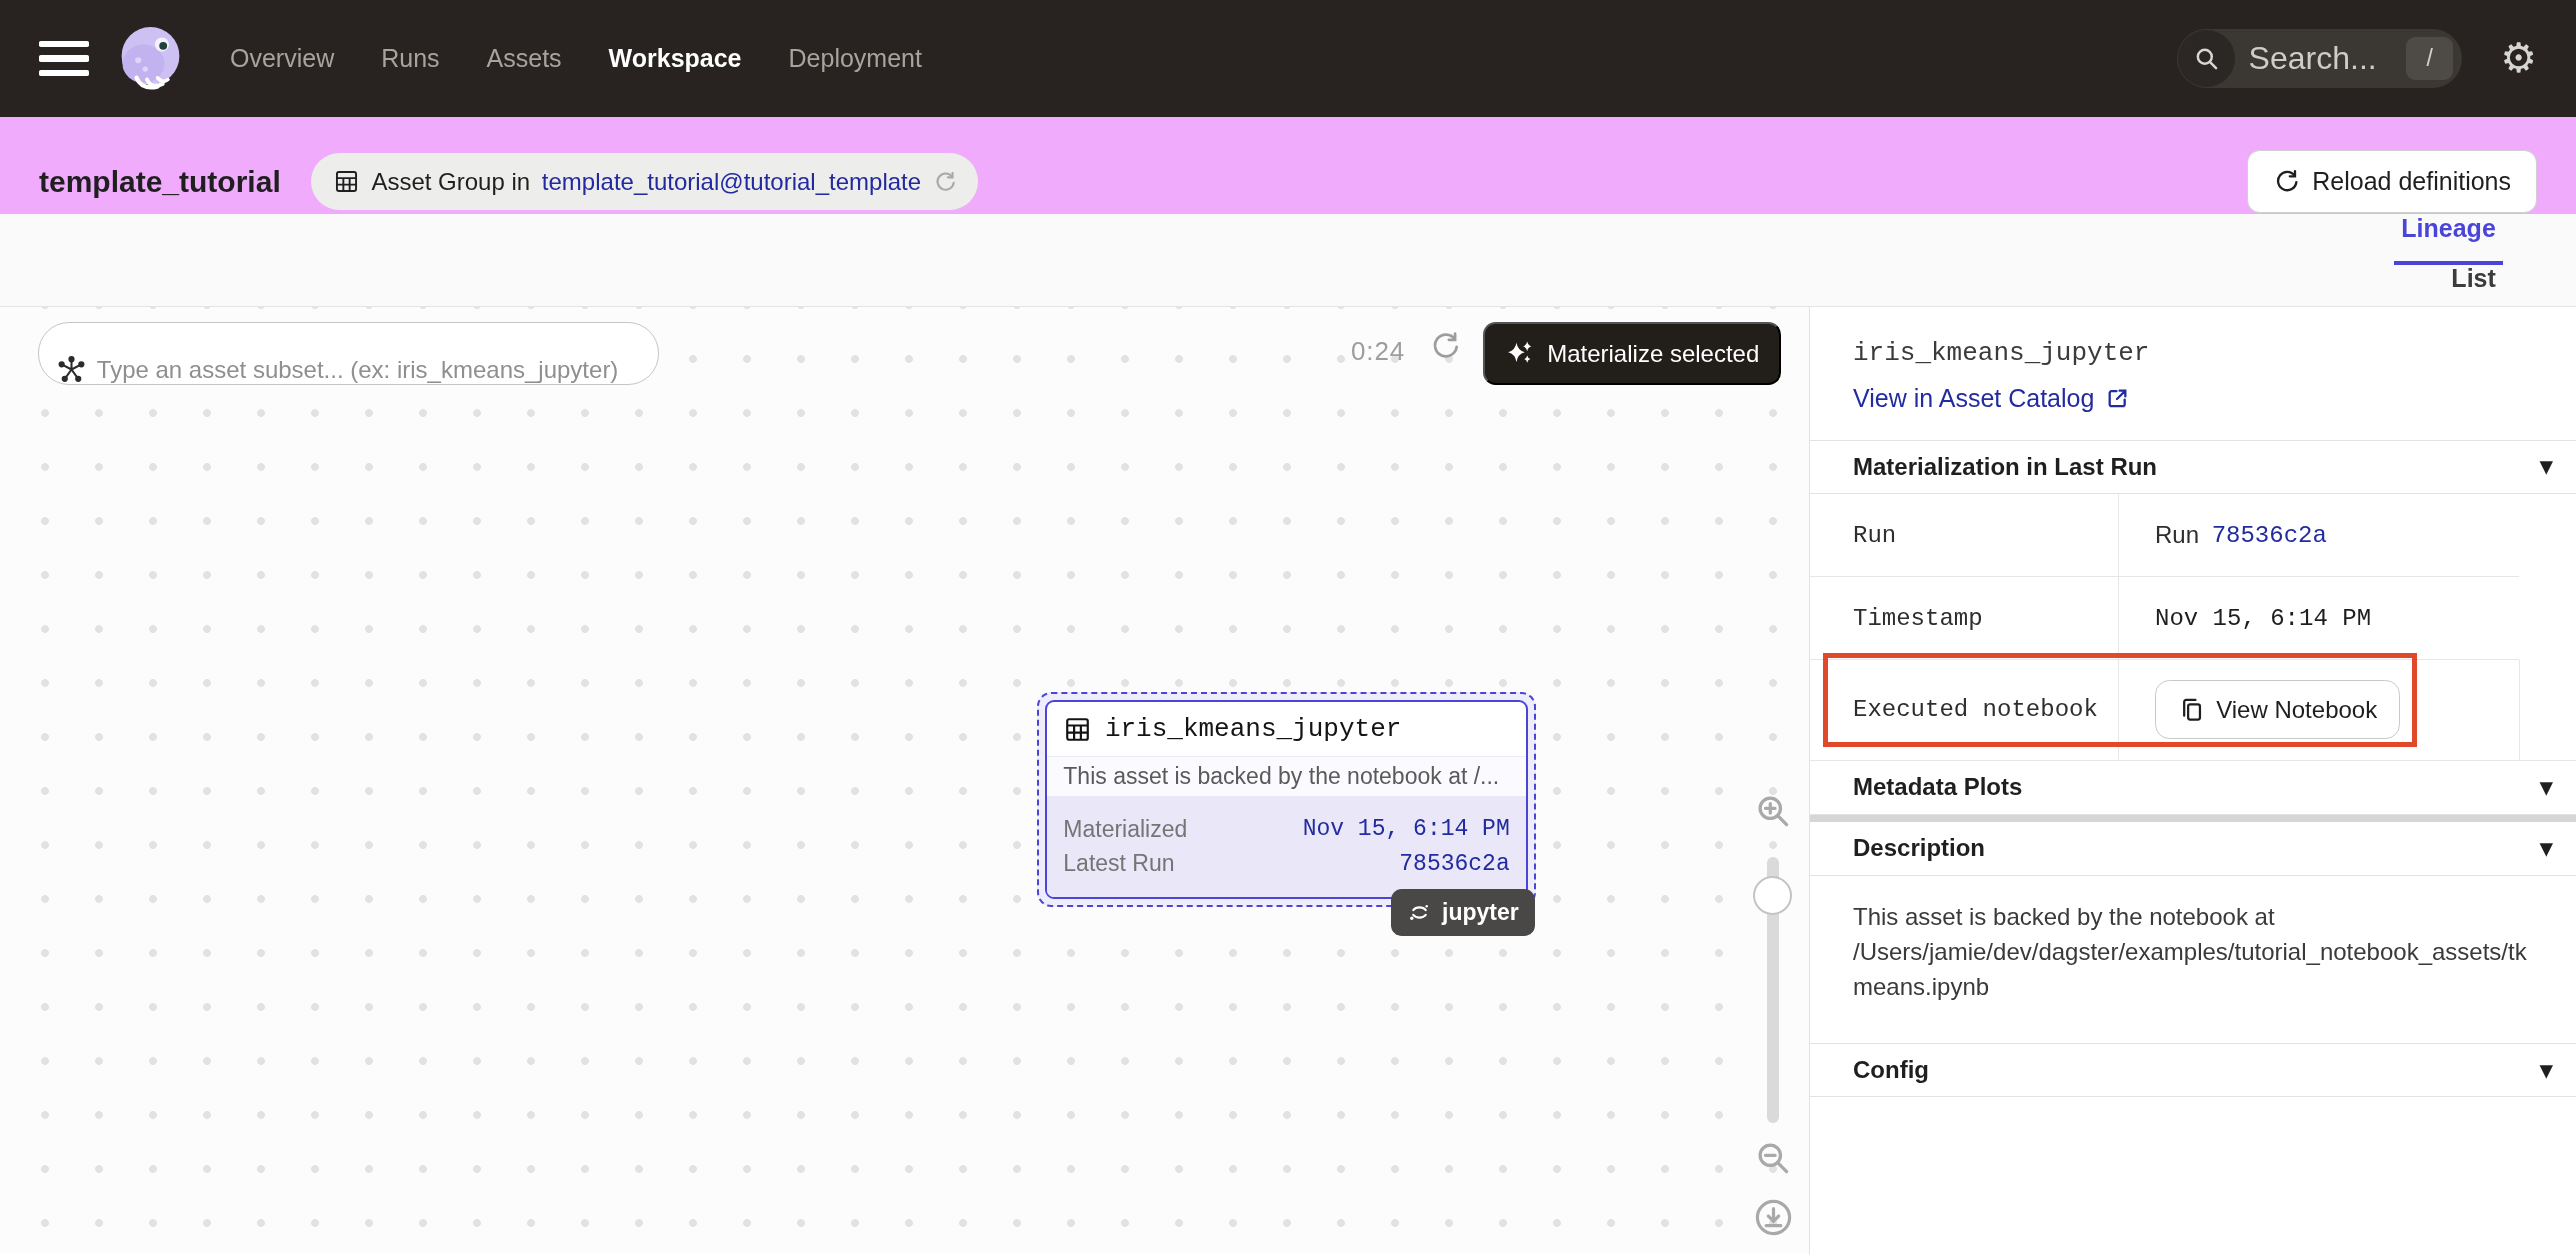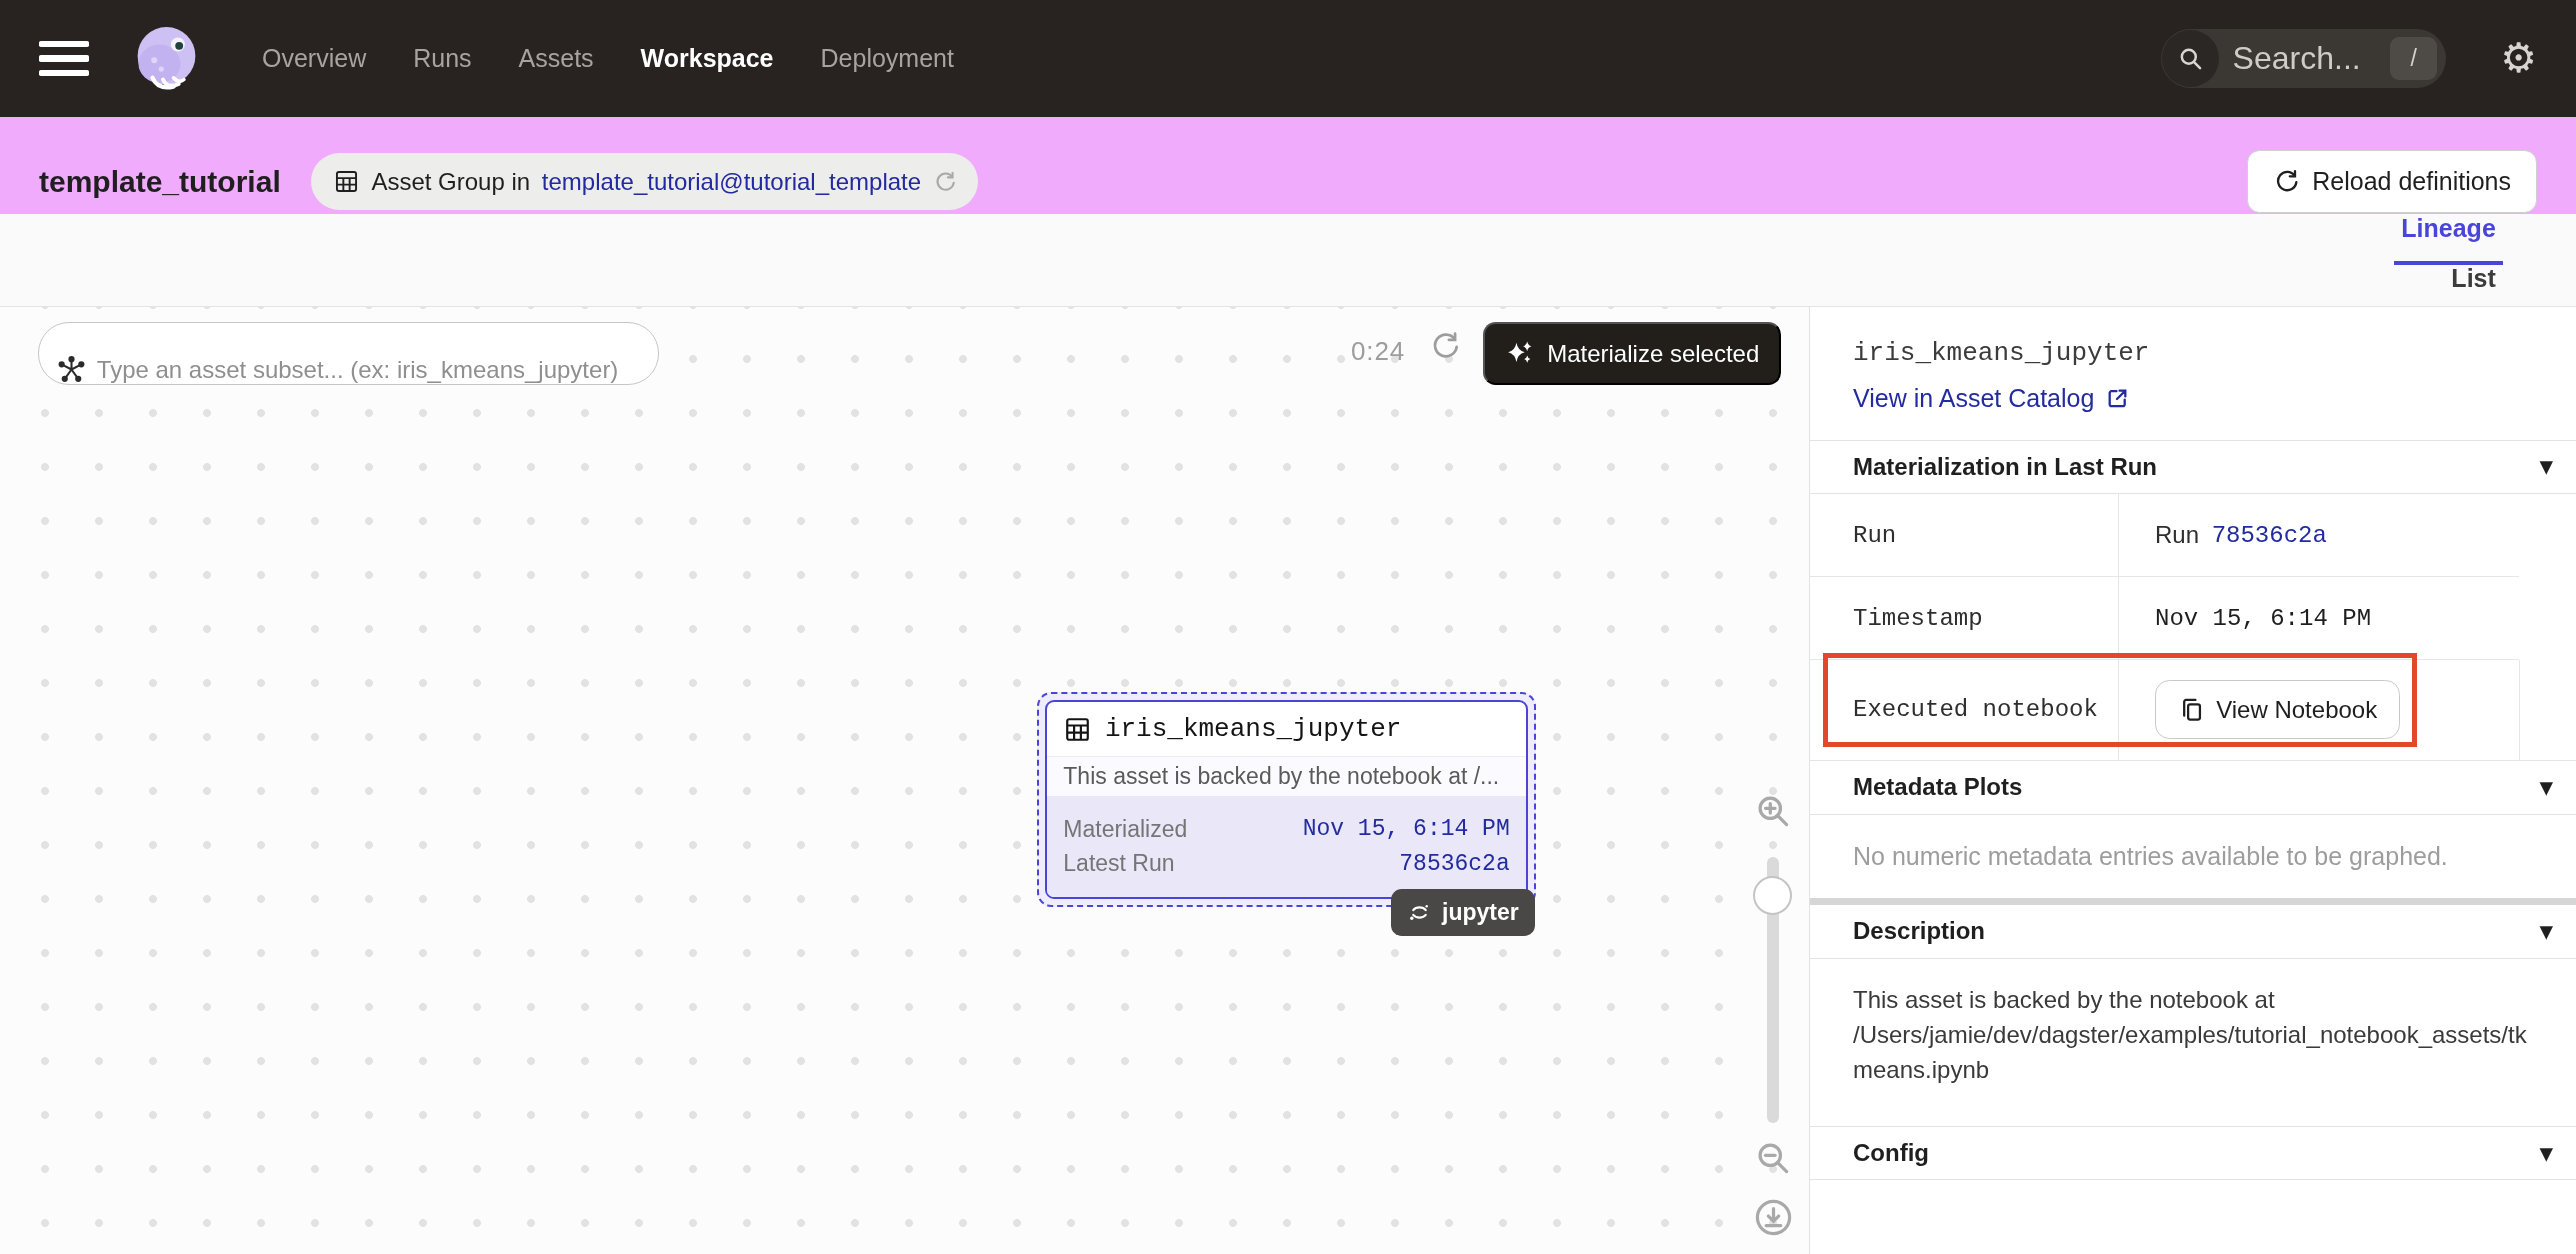--- a/index.html
+++ b/index.html
@@ -1,21 +1,21 @@
 <!DOCTYPE html>
 <html style="font-size:14.4px"><head>
 <meta charset="utf-8">
 <style>
   * { margin:0; padding:0; box-sizing:border-box; }
   html,body { width:2576px; height:1255px; overflow:hidden; background:#fafafa;
               font-family:"Liberation Sans", sans-serif; }
   .mono { font-family:"Liberation Mono", monospace; }
 
   
-  .topnav { height:117px; background:#282320; display:flex; align-items:center; padding:0 39px;gap:16px; }
+  .topnav { height:117px; background:#282320; display:flex; align-items:center; padding:0 39px; }
   .hamburger { width:50px; display:flex; flex-direction:column; gap:8px; cursor:pointer; }
   .hamburger span { display:block; height:6.3px; border-radius:1.8px; background:#fff; }
   .logo { margin-left:23px; }
   .navlinks { display:flex; gap:47px; margin-left:41px; }
   .navlink { font-size:25px; color:#a7a49f; cursor:pointer; }
   .navlink.active { color:#ffffff; font-weight:700; }
   .searchpill { margin-left:auto; width:285px; height:59px; border-radius:30px; background:#3b3733;
                 display:flex; align-items:center; overflow:hidden; }
   .searchcircle { width:57px; height:57px; margin:0.9px; border-radius:50%; background:#2b2724;
                   display:flex; align-items:center; justify-content:center; flex:none; }
@@ -325,21 +325,20 @@
           </svg>
           <span>View Notebook</span>
         </button>
       </div>
     </div>
 
     <div class="sec-hd" style="border-top:none;">
       <span class="t">Metadata Plots</span>
       <span class="caret">▾</span>
     </div>
-    <div class="mp-empty">No numeric metadata entries available to be graphed.</div>
 
     <div class="thickdiv"></div>
 
     <div class="sec-hd" style="border-top:none;">
       <span class="t">Description</span>
       <span class="caret">▾</span>
     </div>
     <div class="desc-body">
       <div class="desc-text">This asset is backed by the notebook at /Users/jamie/dev/dagster/examples/tutorial_notebook_assets/tkmeans.ipynb</div>
     </div>

